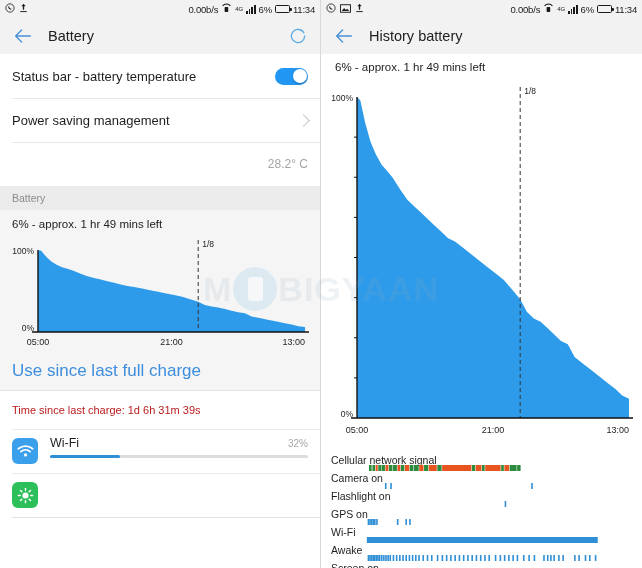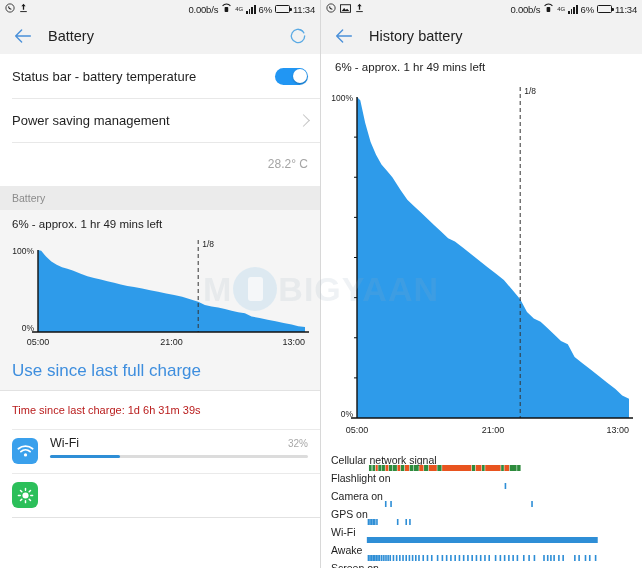--- a/index.html
+++ b/index.html
@@ -388,31 +388,31 @@
             <rect x="144.636" y="1" width="5.852000000000006" height="6" fill="#e8541f"></rect>
             <rect x="151.01999999999998" y="1" width="2.6600000000000024" height="6" fill="#2e8b3d"></rect>
             <rect x="154.212" y="1" width="15.428000000000013" height="6" fill="#e8541f"></rect>
             <rect x="170.172" y="1" width="2.6600000000000024" height="6" fill="#2e8b3d"></rect>
             <rect x="173.364" y="1" width="4.7879999999999745" height="6" fill="#e8541f"></rect>
             <rect x="178.684" y="1" width="6.916000000000006" height="6" fill="#2e8b3d"></rect>
             <rect x="186.132" y="1" width="3.458000000000003" height="6" fill="#2e8b3d"></rect>
           </svg>
       </div>
       <div class="tl-row">
-        <span class="tl-label">Flashlight on</span>
-        <svg class="tl-track" viewBox="0 0 300 7">
-            <rect x="173.63000000000002" y="1" width="1.6" height="6" fill="#2e8ed6"></rect>
-          </svg>
-      </div>
-      <div class="tl-row">
         <span class="tl-label">Camera on</span>
         <svg class="tl-track" viewBox="0 0 300 7">
             <rect x="53.93" y="1" width="1.6" height="6" fill="#2e8ed6"></rect>
             <rect x="59.25" y="1" width="1.6" height="6" fill="#2e8ed6"></rect>
             <rect x="200.23000000000002" y="1" width="1.6" height="6" fill="#2e8ed6"></rect>
+          </svg>
+      </div>
+      <div class="tl-row">
+        <span class="tl-label">Flashlight on</span>
+        <svg class="tl-track" viewBox="0 0 300 7">
+            <rect x="173.63000000000002" y="1" width="1.6" height="6" fill="#2e8ed6"></rect>
           </svg>
       </div>
       <div class="tl-row">
         <span class="tl-label">GPS on</span>
         <svg class="tl-track" viewBox="0 0 300 7">
             <rect x="36.64" y="1" width="1.6" height="6" fill="#2e8ed6"></rect>
             <rect x="38.236000000000004" y="1" width="1.6" height="6" fill="#2e8ed6"></rect>
             <rect x="39.832" y="1" width="1.6" height="6" fill="#2e8ed6"></rect>
             <rect x="41.428" y="1" width="1.6" height="6" fill="#2e8ed6"></rect>
             <rect x="43.024" y="1" width="1.6" height="6" fill="#2e8ed6"></rect>

